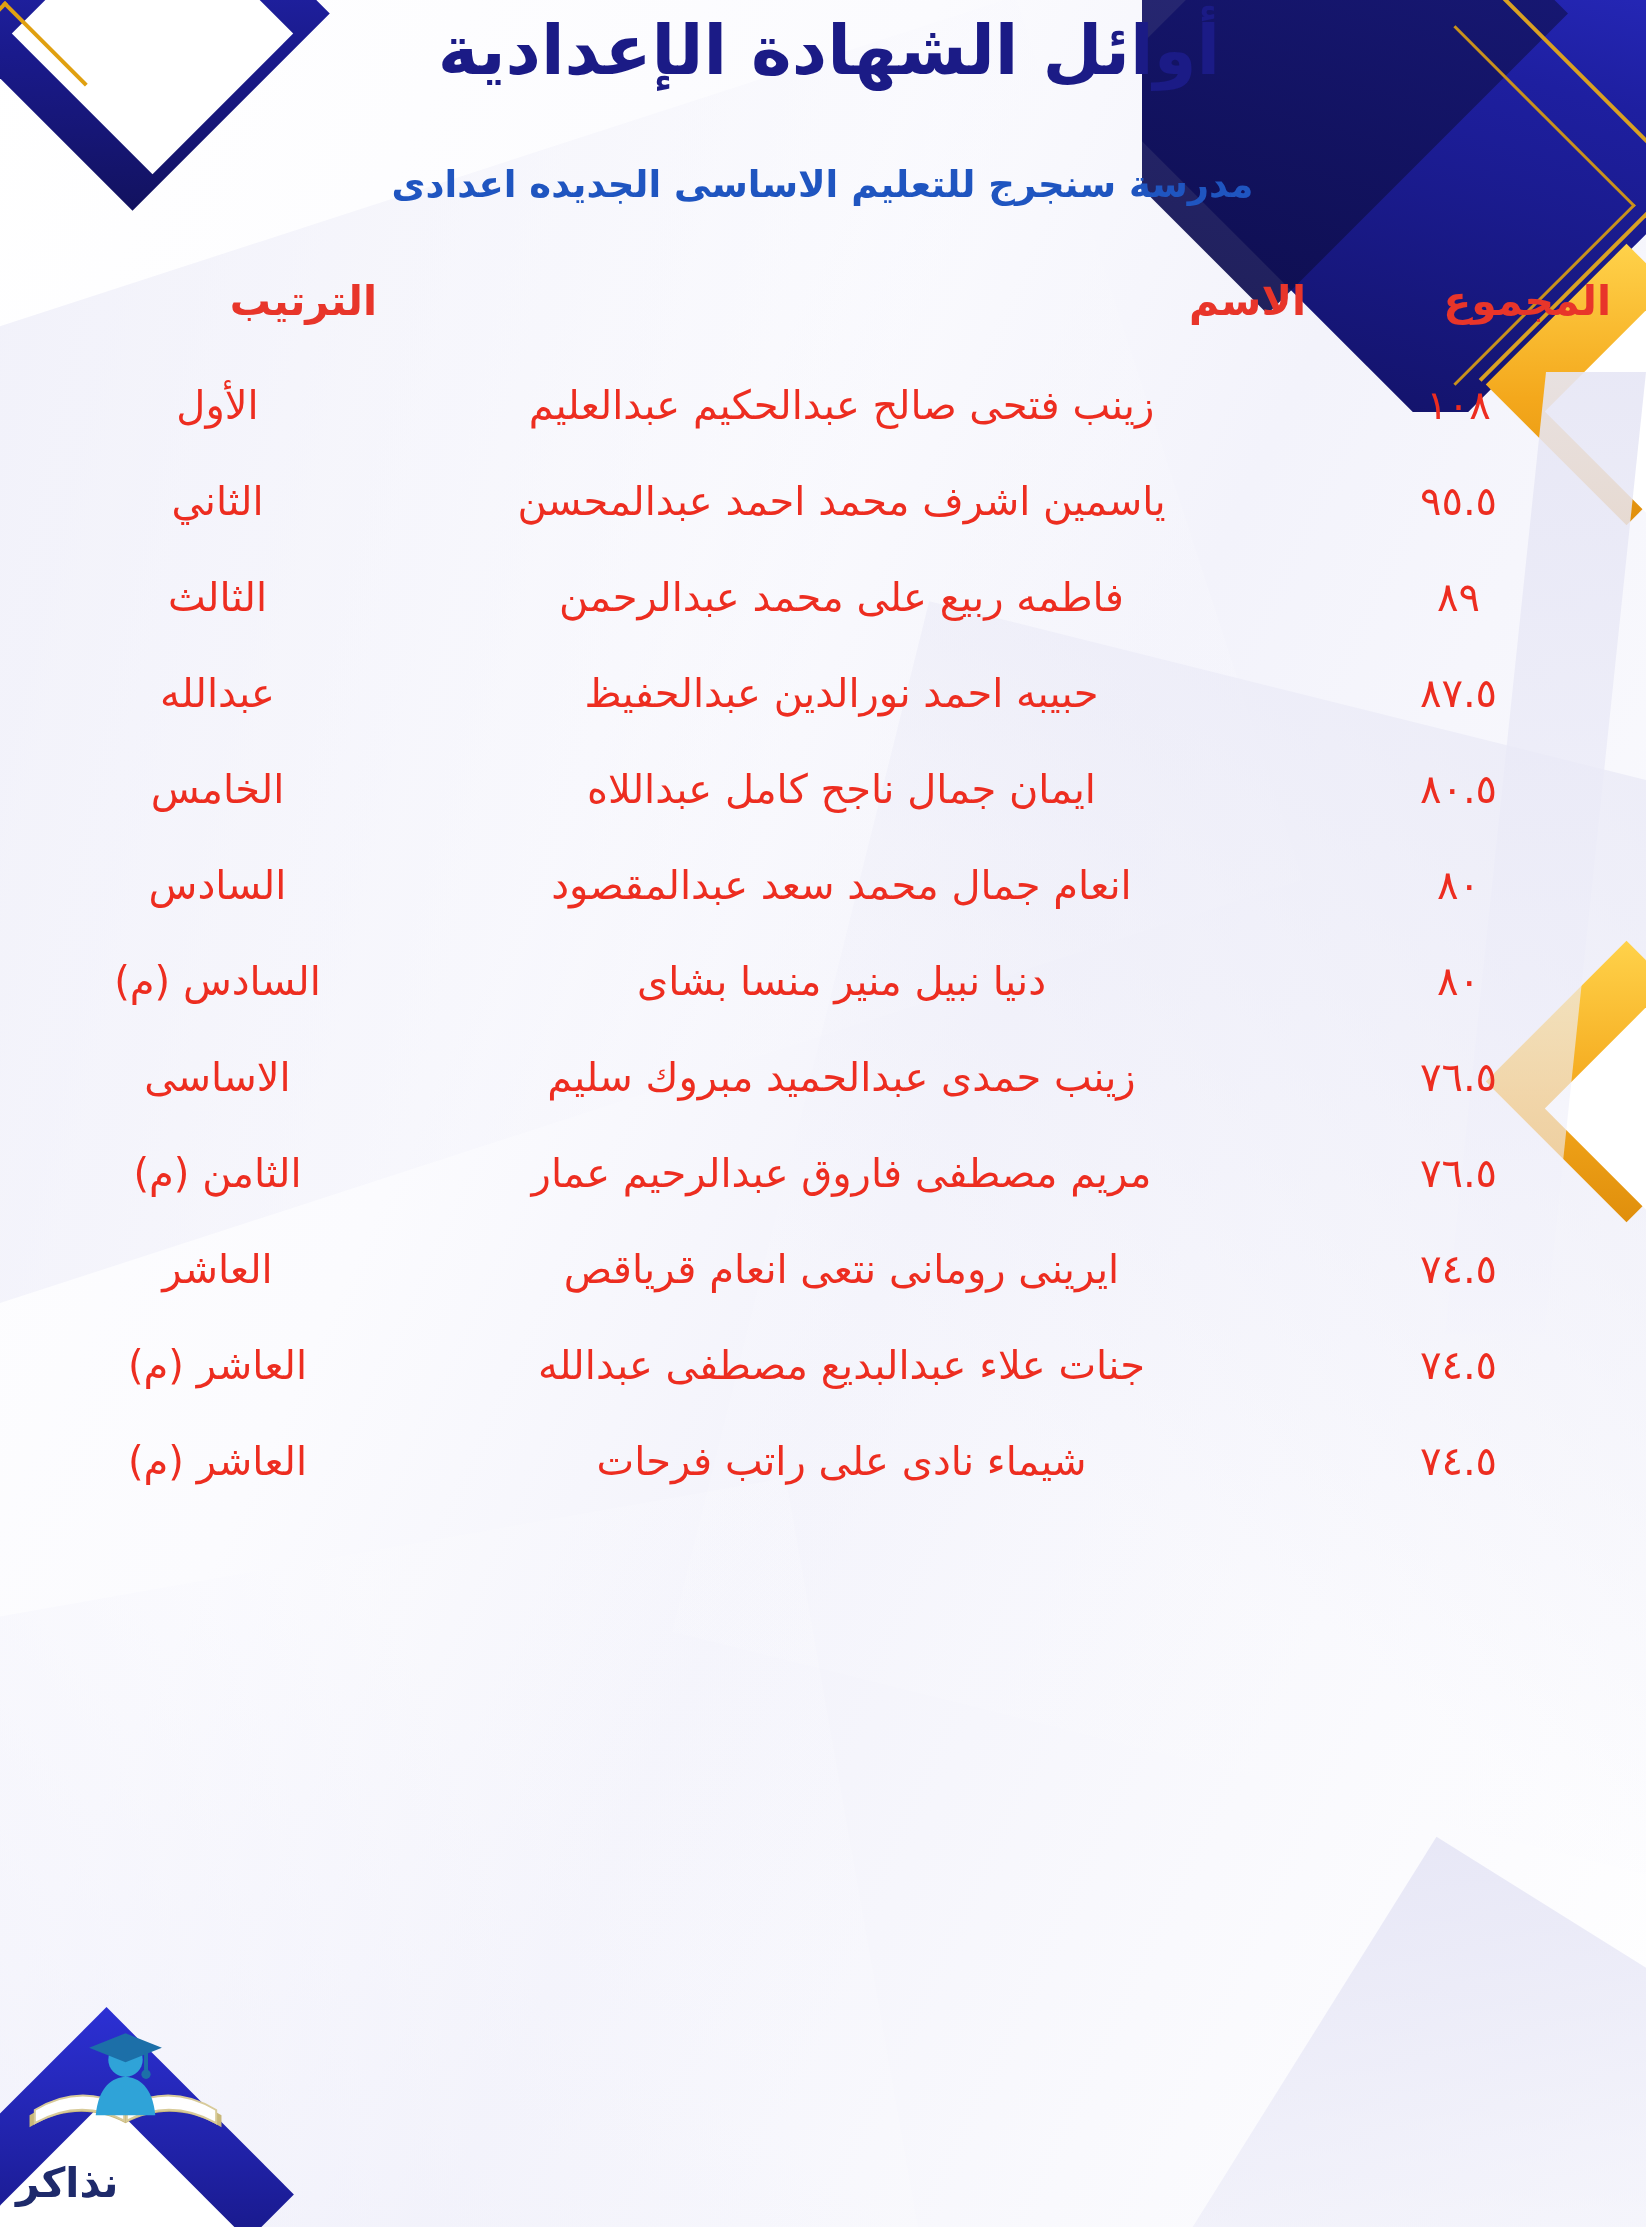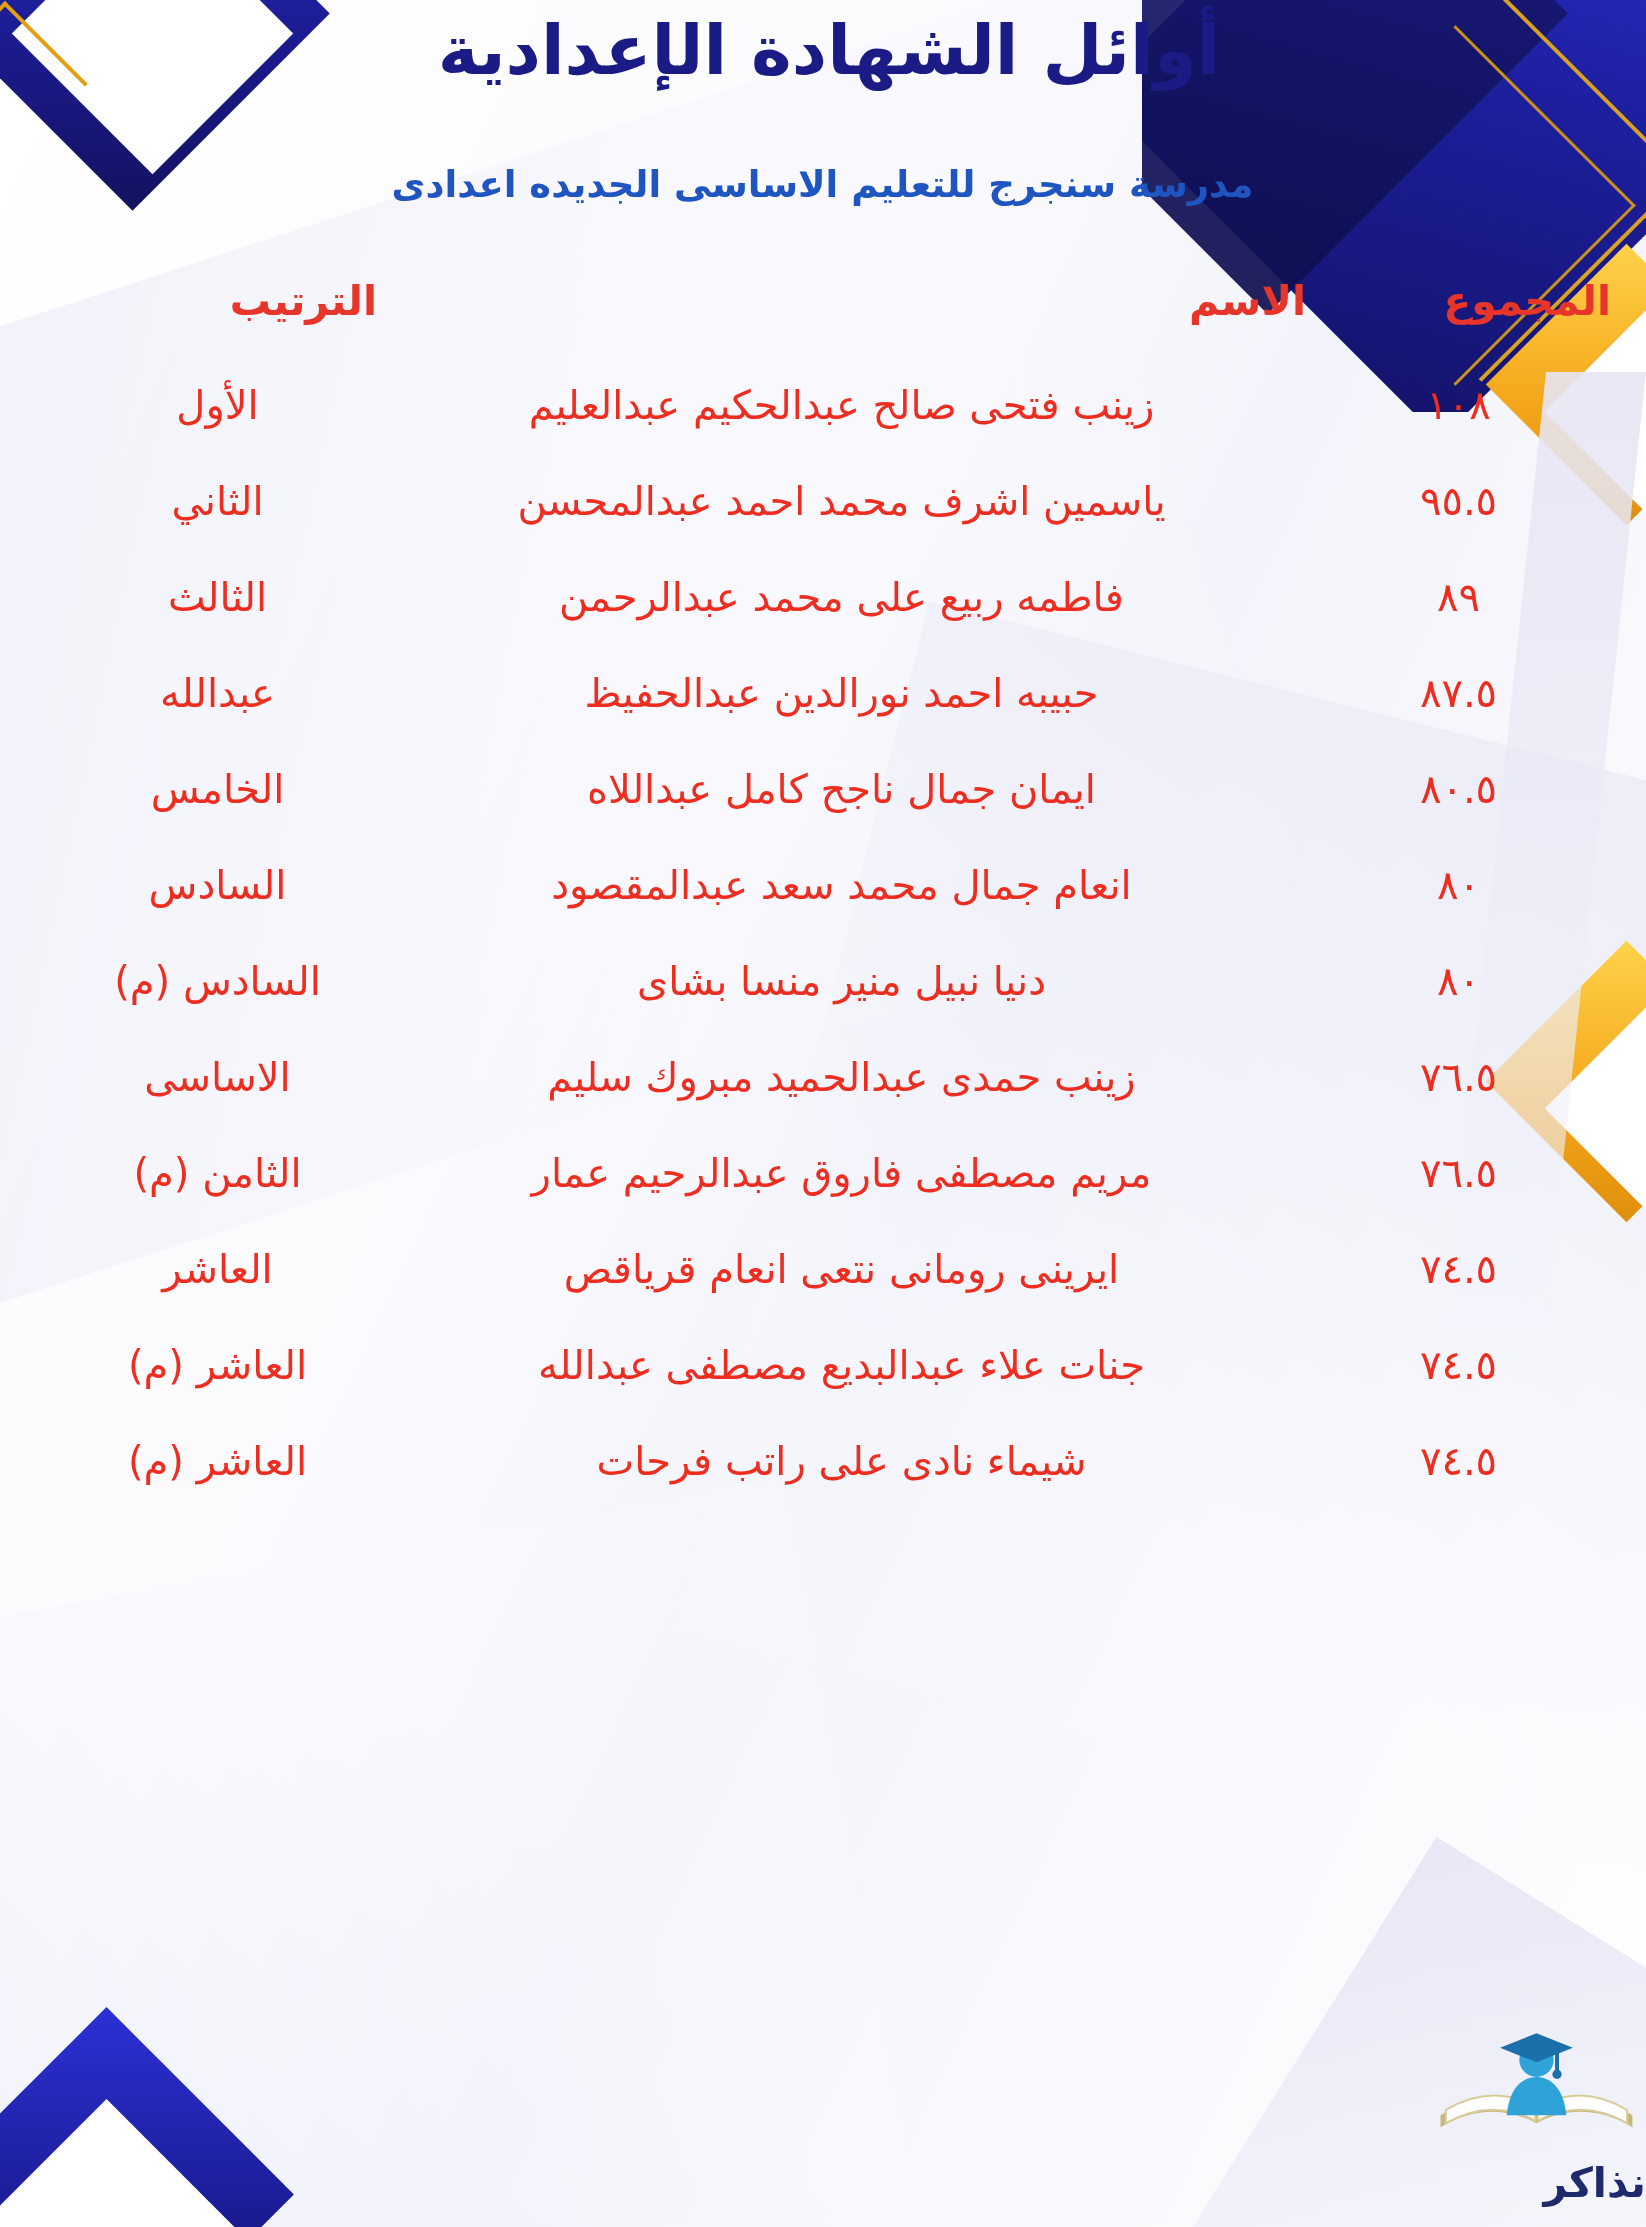--- a/index.html
+++ b/index.html
@@ -224,24 +224,24 @@
     white-space: nowrap;
   }
   table.results td.rank  { font-size: 40px; }
   table.results td.name  { font-size: 40px; }
   table.results td.total { font-size: 40px; letter-spacing: 0.7px; }
 
   
   .footer {
     position: absolute;
     bottom: 20px;
-    left: 16px; right: 0;
+    left: 4px; right: 0;
     display: flex;
     flex-direction: column;
-    align-items: flex-start;
+    align-items: flex-end;
     z-index: 6;
   }
   .logo-wrap {
     width: 219px;
     height: 139px;
     position: relative;
   }
   .logo-text {
     margin-top: 4px;
     font-size: 41px;

